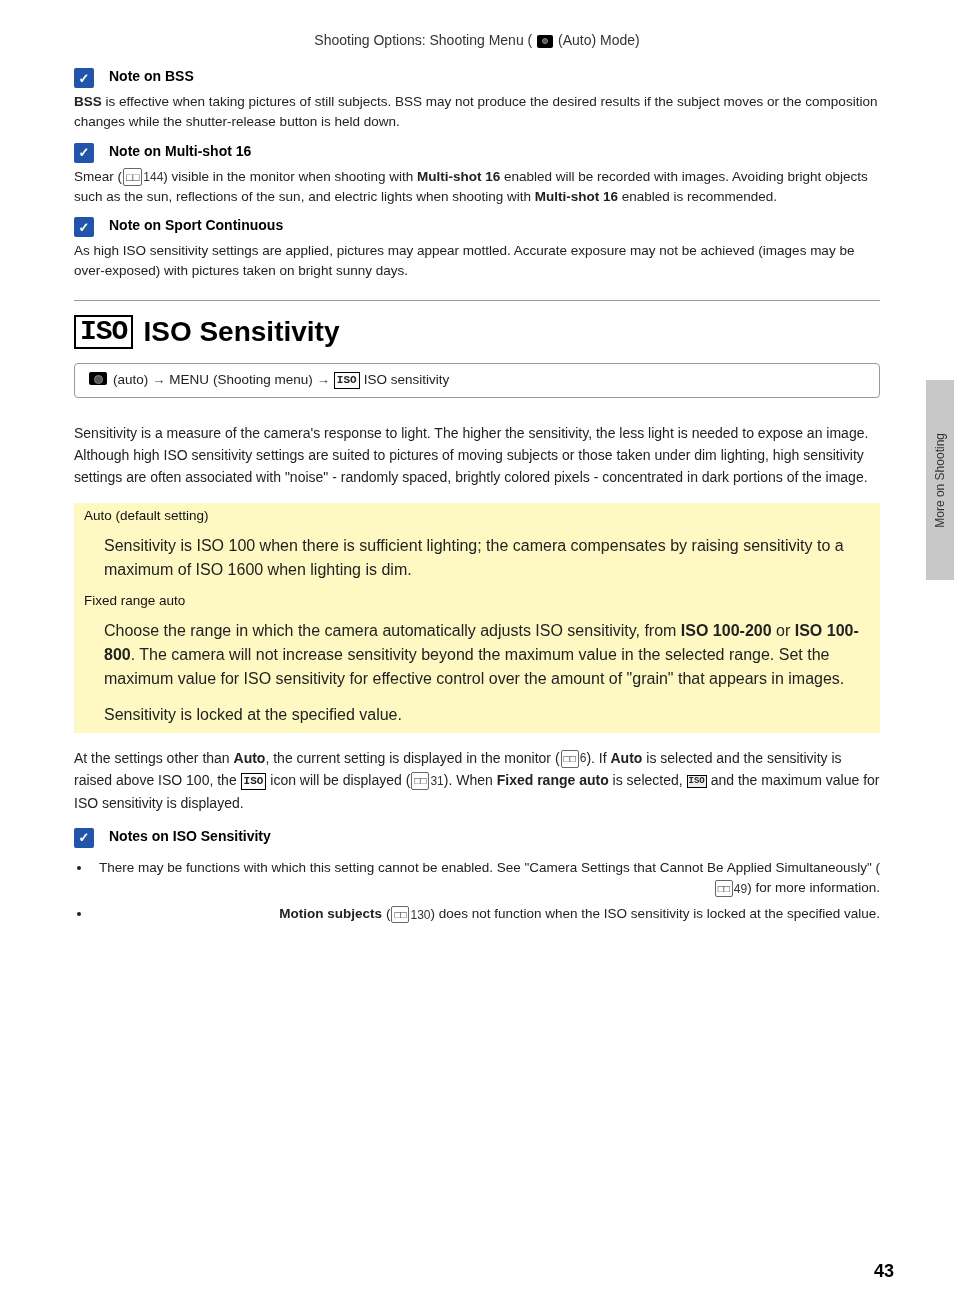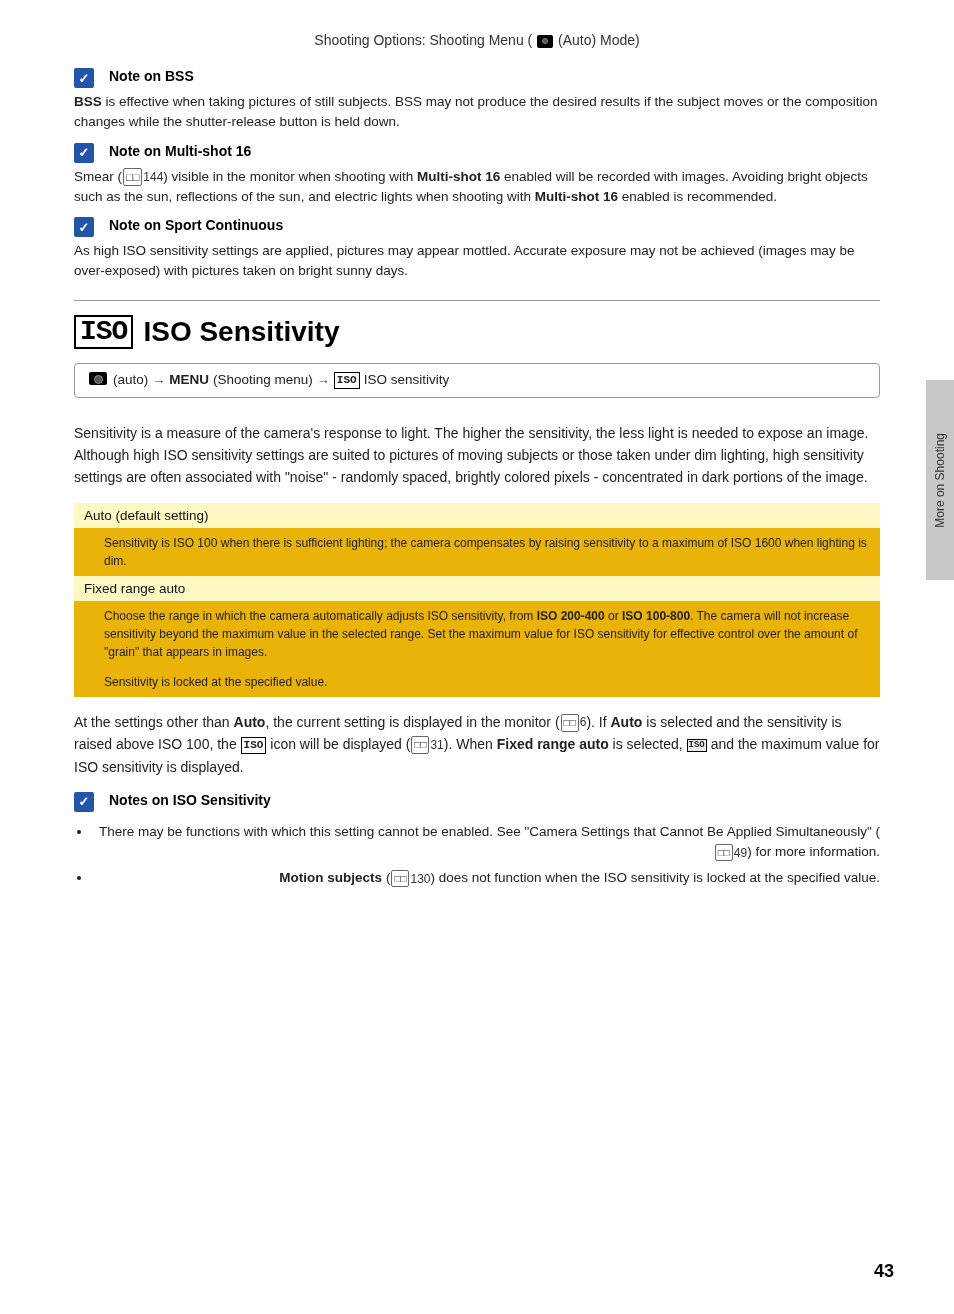--- a/index.html
+++ b/index.html
@@ -144,21 +144,21 @@
       width: 7px;
       height: 7px;
       background: #555;
       border-radius: 50%;
       position: absolute;
       top: 3px;
       left: 5px;
       border: 1.5px solid #888;
     }
     .menu-bold {
-      font-weight: bold;
+      font-weight: normal;
       font-size: 13.5px;
     }
     .arrow {
       font-size: 13px;
       color: #333;
     }
 
     
     .body-text {
       font-size: 14px;
@@ -175,24 +175,24 @@
     }
     .settings-row-header {
       background: #fef9c3;
       padding: 5px 10px;
       font-size: 13.5px;
       font-weight: normal;
       color: #111;
     }
     .settings-row-body {
       padding: 6px 10px 6px 30px;
-      font-size: 12px;
+      font-size: 16px;
       color: #222;
       line-height: 1.5;
-      background: #eab308;
+      background: #fef9c3;
     }
     .settings-row-body b {
       font-weight: bold;
     }
 
     
     .notes-section {
       margin-top: 10px;
     }
     .bullet-list {
@@ -338,21 +338,21 @@
           <td class="settings-row-body">
             Sensitivity is ISO 100 when there is sufficient lighting; the camera compensates by raising sensitivity to a maximum of ISO 1600 when lighting is dim.
           </td>
         </tr>
 
         <tr>
           <td class="settings-row-header">Fixed range auto</td>
         </tr>
         <tr>
           <td class="settings-row-body">
-            Choose the range in which the camera automatically adjusts ISO sensitivity, from <b>ISO 200-400</b> or <b>ISO 100-800</b>. The camera will not increase sensitivity beyond the maximum value in the selected range. Set the maximum value for ISO sensitivity for effective control over the amount of "grain" that appears in images.
+            Choose the range in which the camera automatically adjusts ISO sensitivity, from <b>ISO 100-200</b> or <b>ISO 100-800</b>. The camera will not increase sensitivity beyond the maximum value in the selected range. Set the maximum value for ISO sensitivity for effective control over the amount of "grain" that appears in images.
           </td>
         </tr>
 
         <tr>
           <td class="settings-row-body">
             Sensitivity is locked at the specified value.
           </td>
         </tr>
       </tbody>
     </table>

